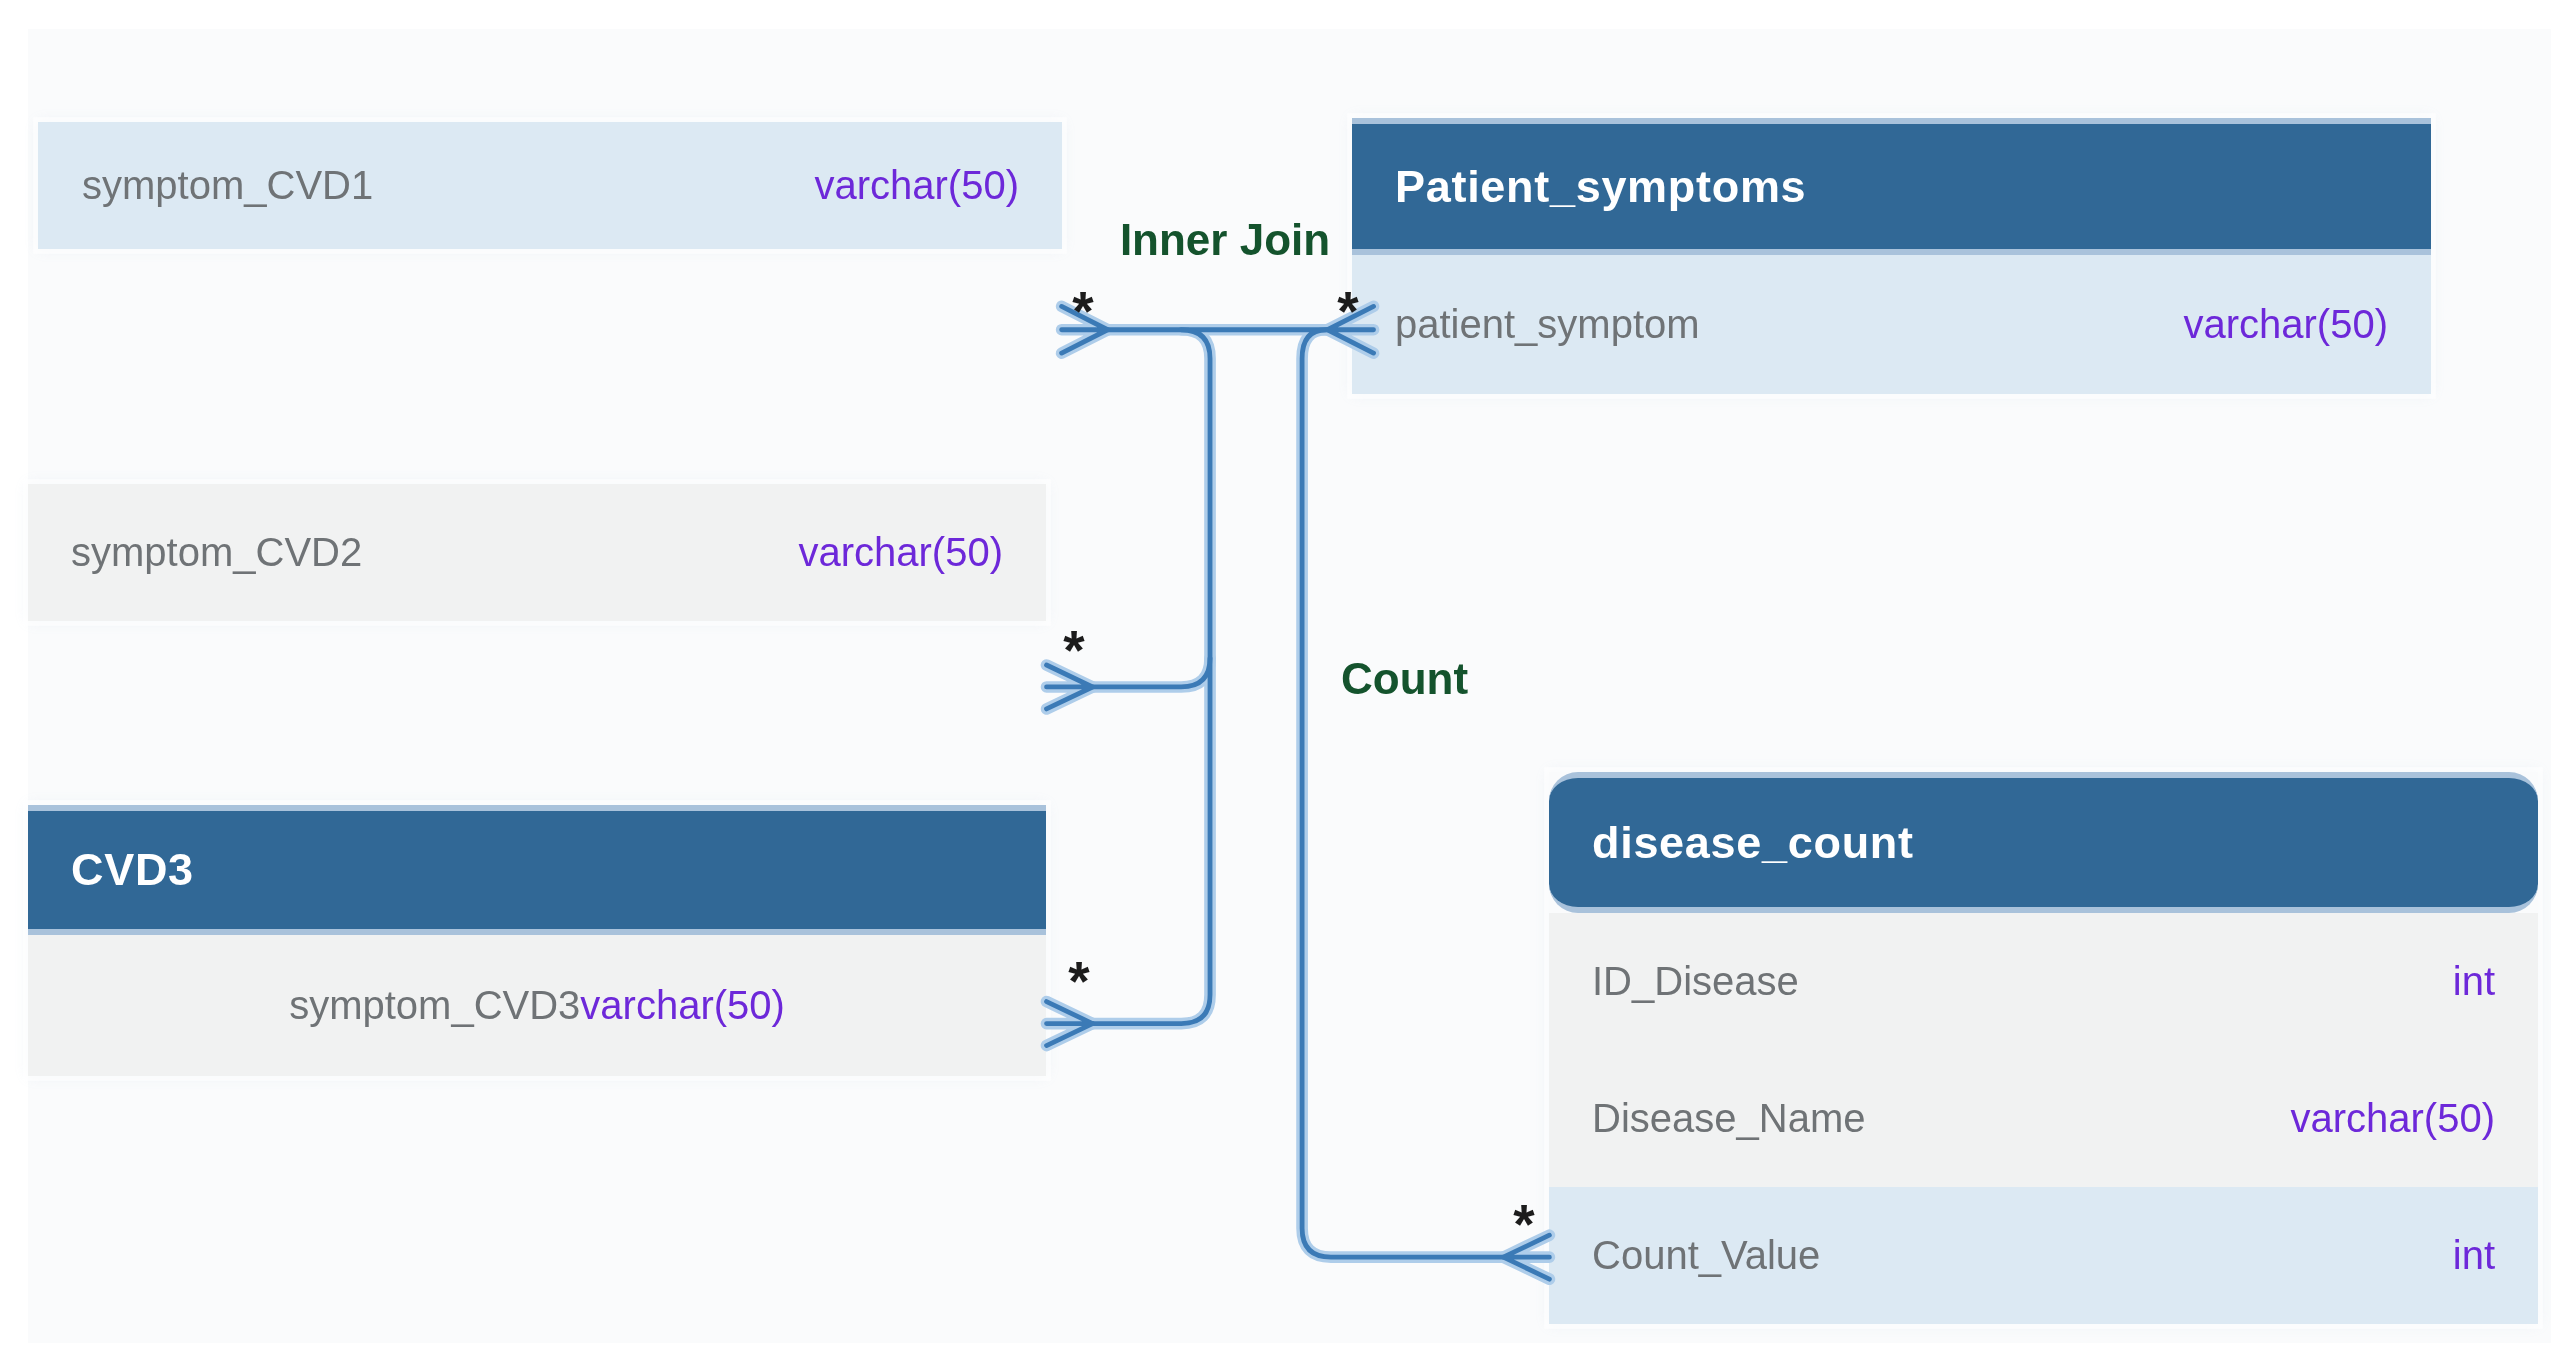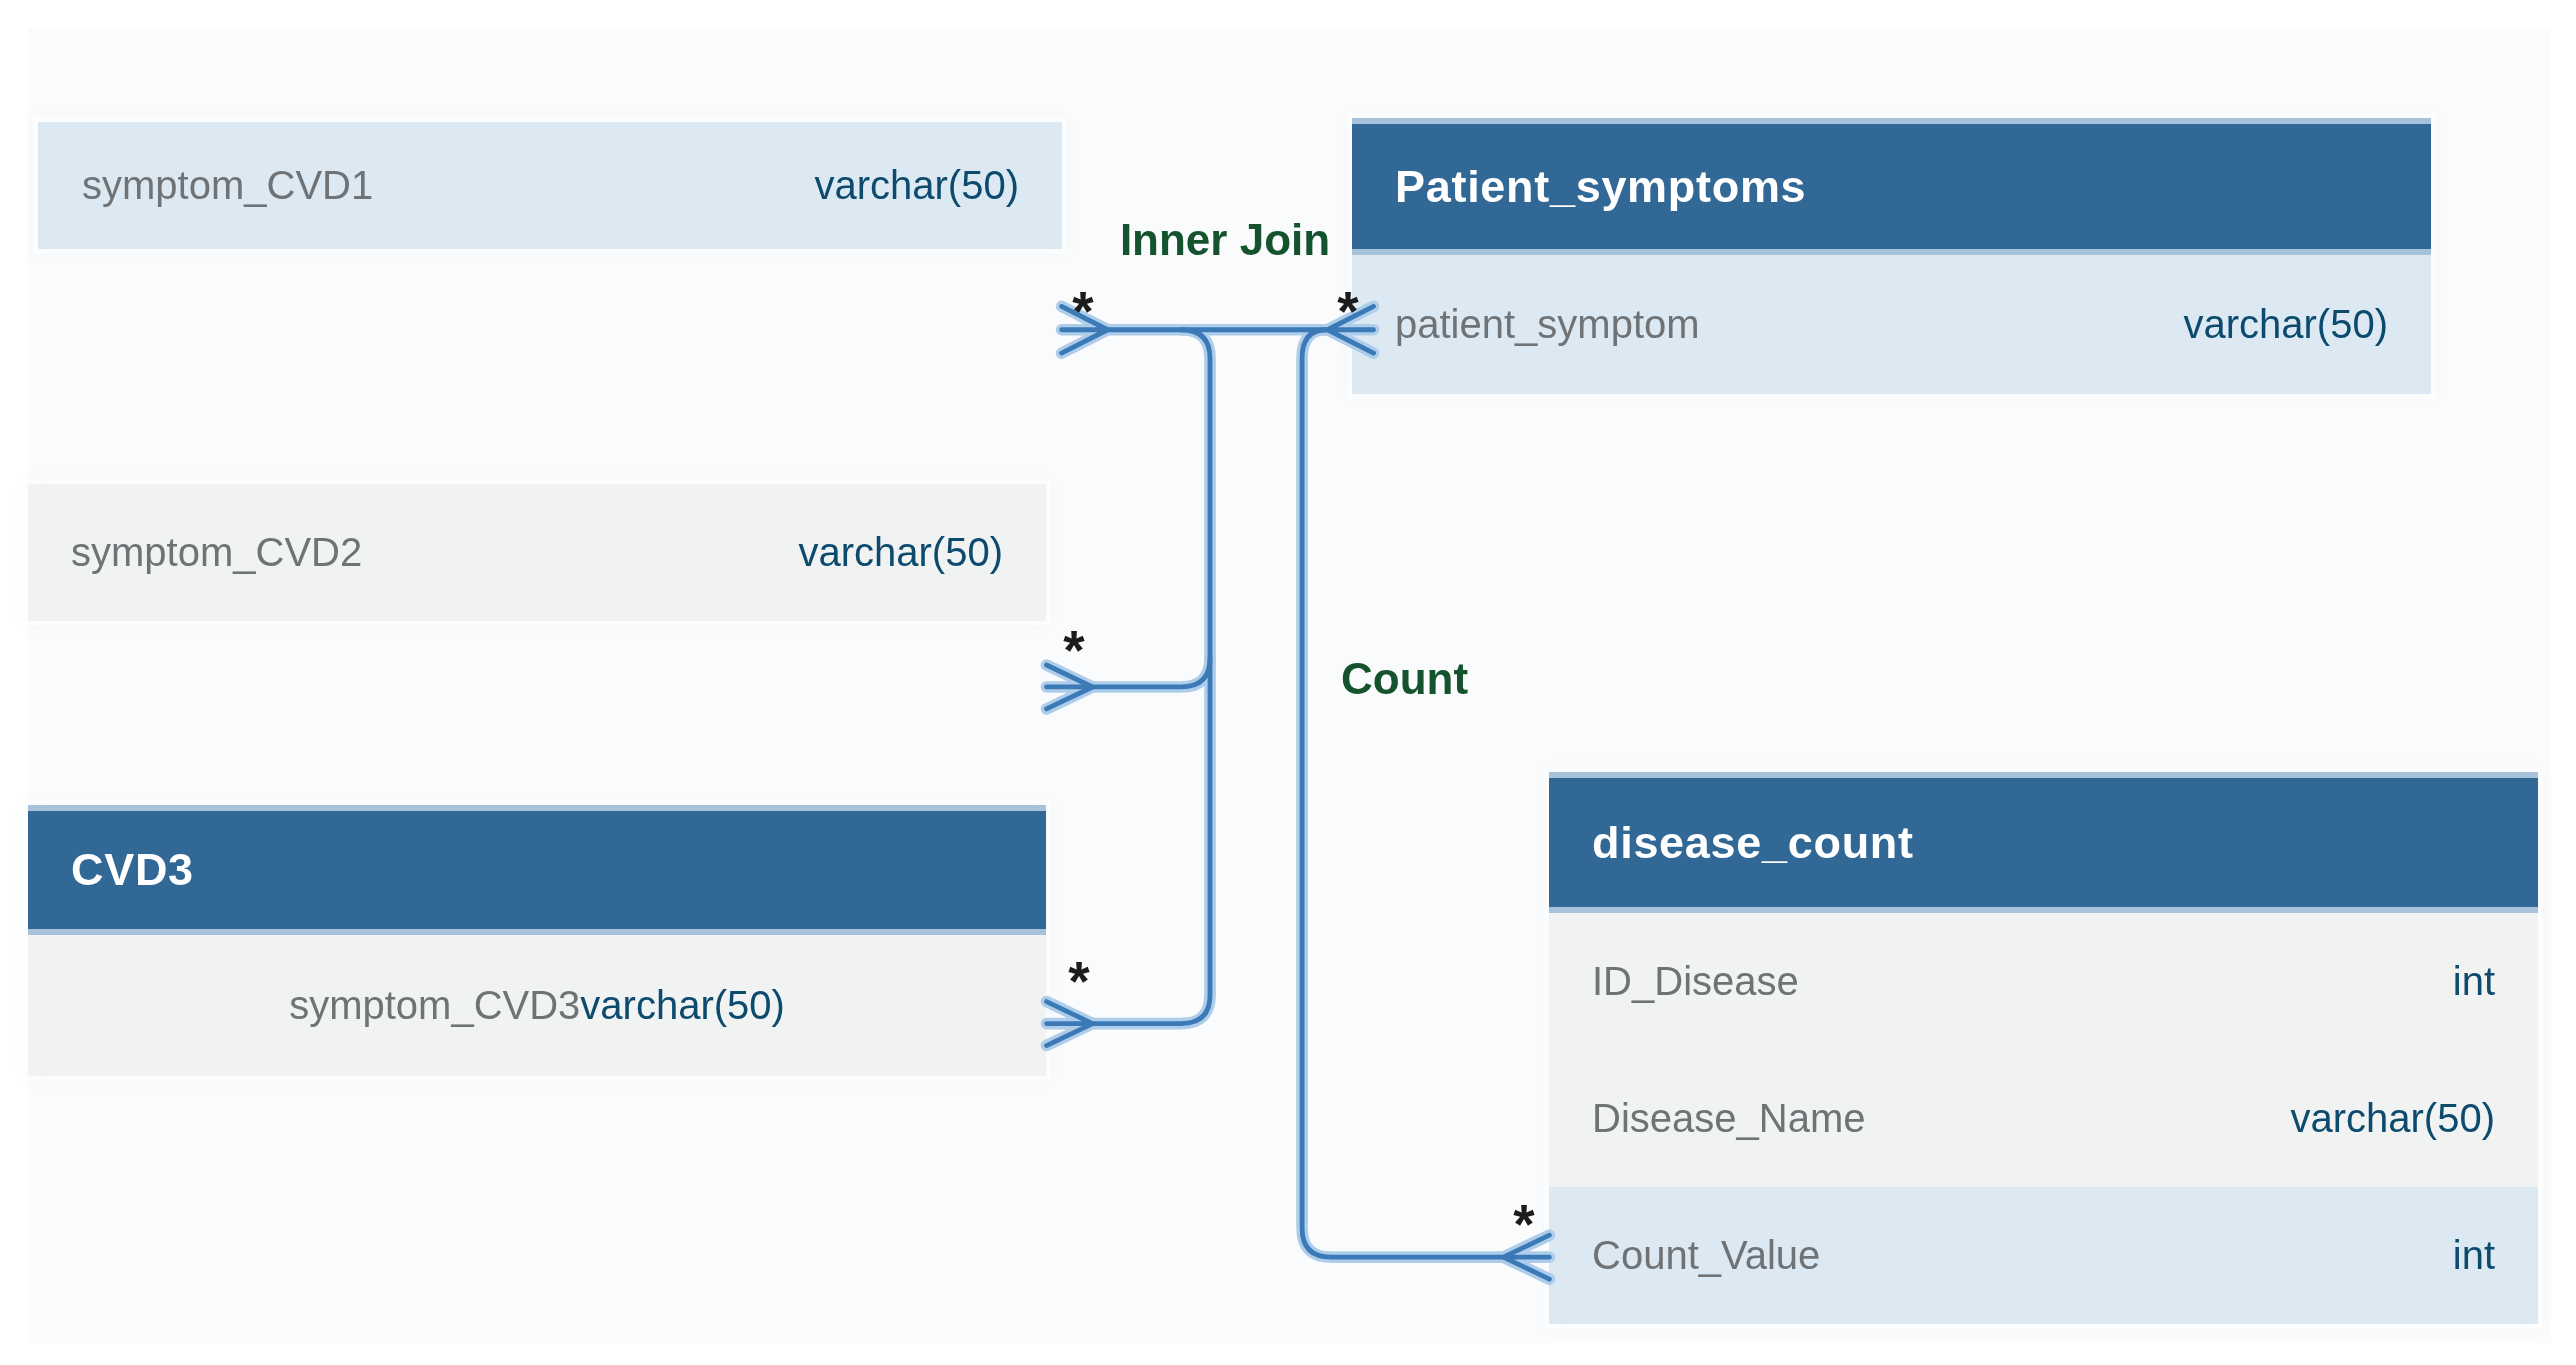--- a/index.html
+++ b/index.html
@@ -27,42 +27,42 @@
     padding-left:43px;
     color:#ffffff;font-weight:bold;font-size:45px;
     letter-spacing:0.7px;
   }
   .row{
     display:flex;align-items:center;justify-content:space-between;
     padding:0 43px;
     font-size:40px;
   }
   .row .fname{color:#6f7376;}
-  .row .ftype{color:#0c4a6e;}
+  .row .ftype{color:#6d28d9;}
   .row.hl{background:#dce9f3;}
   .row.plain{background:#f1f2f2;}
 
   .cvd1{left:38px;top:122px;width:1024px;}
   .cvd1 .hdr{height:137px;}
   .cvd1 .row{height:127px;padding-left:44px;}
 
   .cvd2{left:28px;top:484px;width:1018px;}
   .cvd2 .hdr{height:118px;}
   .cvd2 .row{height:137px;}
 
   .cvd3{left:28px;top:805px;width:1018px;}
   .cvd3 .hdr{height:118px;align-items:center;}
   .cvd3 .row{height:141px;justify-content:center;}
 
   .ps{left:1352px;top:118px;width:1079px;}
   .ps .hdr{height:125px;}
   .ps .row{height:139px;}
 
   .dc{left:1549px;top:772px;width:989px;}
-  .dc .hdr{height:129px;}
+  .dc .hdr{height:129px;border-radius:29px;}
   .dc .row{height:137px;}
 
   
   #wires{position:absolute;left:0;top:0;width:2576px;height:1365px;pointer-events:none;}
 
   
   .join-label{
     position:absolute;
     color:#14532d;font-weight:bold;font-size:44px;
     white-space:nowrap;

